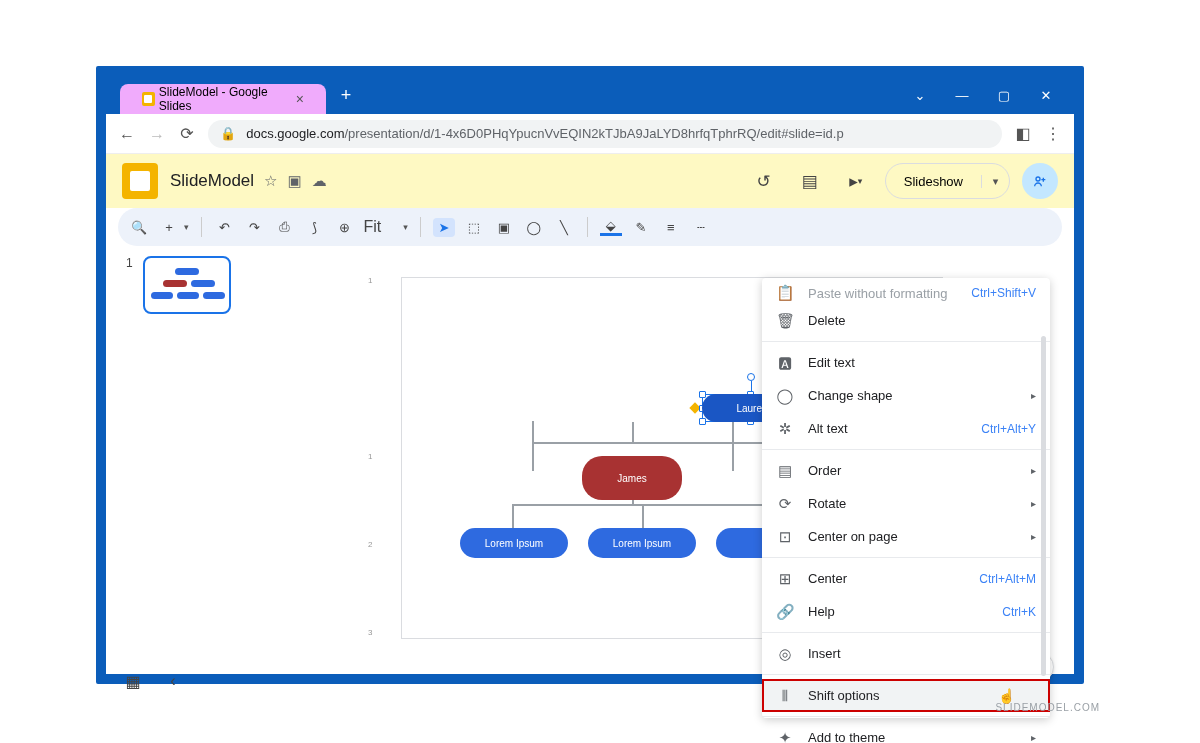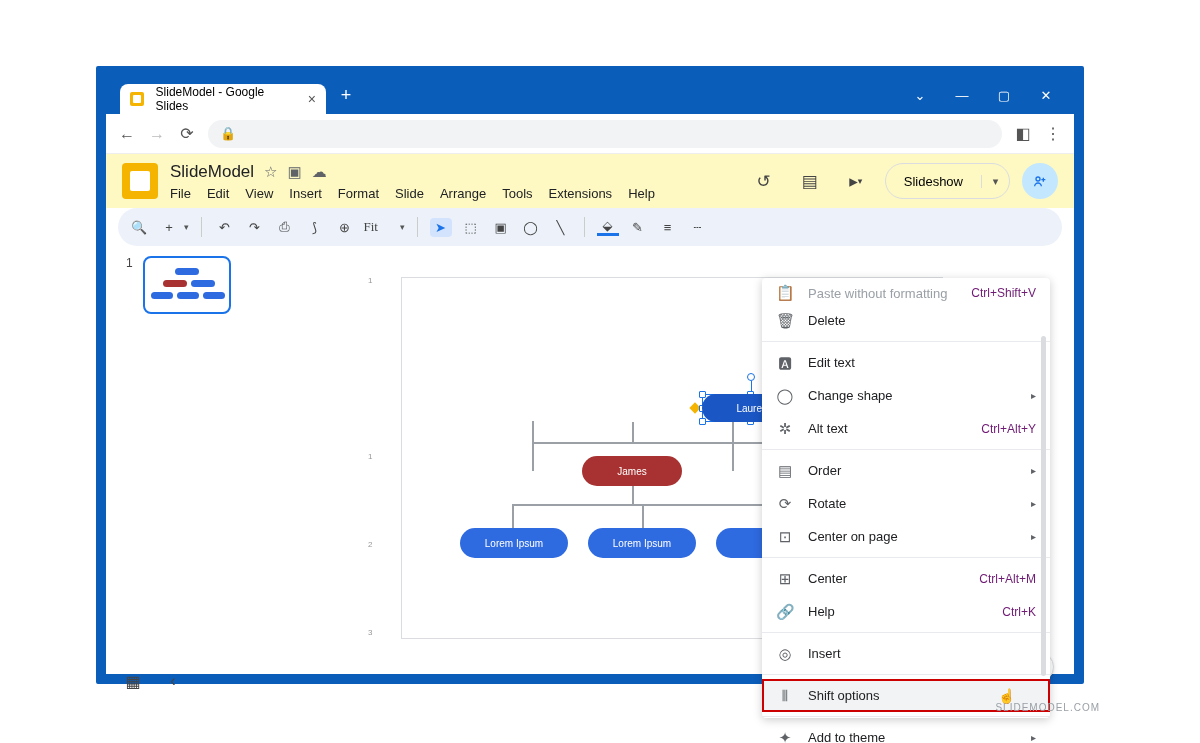--- a/index.html
+++ b/index.html
@@ -1,19 +1,19 @@
 <!DOCTYPE html>
 <html><head>
 <meta charset="utf-8">
 <style>
 * { box-sizing: border-box; font-family: Arial, sans-serif; }
 body { margin: 0; background: #fff; width: 1200px; height: 743px; position: relative; }
 .frame { position: absolute; left: 96px; top: 66px; width: 988px; height: 618px; border: 10px solid #0b5dba; background: #fff; border-radius: 2px; }
 .titlebar { height: 38px; background: #0b5dba; display: flex; align-items: flex-end; }
-.tab { background: #ffffff; height: 30px; width: 206px; margin-left: 14px; border-radius: 8px 8px 0 0; display: flex; align-items: center; padding: 0 10px; font-size: 12px; gap: 12px; }
+.tab { background: #f0abfc; height: 30px; width: 206px; margin-left: 14px; border-radius: 8px 8px 0 0; display: flex; align-items: center; padding: 0 22px; font-size: 12px; gap: 4px; }
 .tab-icon { width: 14px; height: 14px; background: #f4b400; border-radius: 2px; display:flex; align-items:center; justify-content:center; }
 .tab-icon::after { content:""; width:8px; height:8px; background:#fff; border-radius:1px; }
 .tab-close { margin-left: auto; font-size: 14px; color: #555; }
 .newtab { width: 24px; height: 24px; margin-left: 8px; color: #fff; display:flex; align-items:center; justify-content:center; align-self:center; font-size:18px; }
 .win-controls { margin-left: auto; display: flex; gap: 6px; padding-right: 10px; align-self: center; }
 .win-btn { width: 36px; height: 22px; color: #fff; display:flex; align-items:center; justify-content:center; font-size: 13px; }
 .addrbar { height: 40px; background: #fff; display: flex; align-items: center; padding: 0 12px; gap: 12px; border-bottom: 1px solid #eee; }
 .ab-icon { width: 18px; height: 18px; color: #555; display:flex; align-items:center; justify-content:center; font-size:16px; }
 .url-pill { flex: 1; background: #f1f3f4; border-radius: 18px; height: 28px; display: flex; align-items: center; padding: 0 12px; font-size: 13px; color: #5f6368; gap: 10px; }
 .url-dark { color: #202124; }
@@ -27,21 +27,21 @@
 .apphdr-right { margin-left: auto; display:flex; align-items:center; gap:12px; }
 .circ-btn { width: 34px; height: 34px; border-radius: 50%; display:flex; align-items:center; justify-content:center; color:#444; font-size:17px; }
 .slideshow-pill { border: 1px solid #dadce0; border-radius: 20px; height: 36px; display:flex; align-items:center; overflow:hidden; }
 .slideshow-pill .lbl { padding: 0 18px; font-size: 13px; }
 .slideshow-pill .drop { border-left:1px solid #dadce0; width:28px; text-align:center; font-size:11px; color:#555; }
 .share-btn { width:36px; height:36px; border-radius:50%; background:#c3e7ff; display:flex; align-items:center; justify-content:center; color:#1a73e8; font-size:16px; }
 .toolbar { height: 38px; background:#edf2fa; border-radius: 22px; margin: 0 12px 10px; display:flex; align-items:center; padding:0 10px; gap:8px; font-size:13px; color:#444; }
 .tb-icon { width:22px; text-align:center; color:#444; }
 .tb-drop { font-size:9px; color:#555; margin-left:-4px; }
 .tb-sep { width:1px; height:20px; background:#ccc; margin:0 4px; }
-.fit { font-size:13px;font-family:Liberation Serif, serif; }
+.fit { font-size:16px; }
 .pointer { color:#1a73e8; background:#d3e3fd; border-radius:4px; padding:2px 4px; }
 .workspace { position:relative; height: 440px; }
 .thumb-col { position:absolute; left:20px; top:0; width:106px; }
 .thumb-num { font-size:12px; color:#444; display:inline-block; vertical-align:top; margin-right:6px; }
 .thumb { width: 88px; height: 58px; border: 2px solid #1a73e8; border-radius: 8px; background:#fff; display:inline-block; position:relative; }
 .th-shape { position:absolute; border-radius:6px; }
 .ruler-h { position:absolute; left:280px; top:4px; right:20px; height:16px; font-size:8px; color:#979797; }
 .ruler-h span { display:inline-block; width:88px; text-align:center; }
 .ruler-v { position:absolute; left:262px; top:20px; width:14px; font-size:8px; color:#979797; }
 .ruler-v span { display:block; height:88px; }
@@ -50,21 +50,21 @@
 .sel-box { position:absolute; border:1.5px solid #1a73e8; }
 .sel-h { position:absolute; width:7px; height:7px; background:#fff; border:1.5px solid #1a73e8; border-radius:1px; }
 .sel-rot { position:absolute; width:8px; height:8px; background:#fff; border:1.5px solid #1a73e8; border-radius:50%; }
 .sel-dia { position:absolute; width:8px; height:8px; background:#f4b400; transform:rotate(45deg); }
 .connector { position:absolute; border:1px solid #9aa0a6; }
 .footer-bar { position:absolute; bottom:4px; left:16px; right:16px; display:flex; align-items:center; }
 .footer-icon { width:22px; height:22px; display:flex; align-items:center; justify-content:center; color:#444; }
 .ctx-menu { position:absolute; right:24px; top:202px; width:288px; background:#fff; border-radius:4px; box-shadow:0 2px 10px rgba(0,0,0,.2); font-size:13px; color:#202124; padding:4px 0; max-height:440px; }
 .ctx-item { display:flex; align-items:center; height:33px; padding:0 14px; gap:14px; }
 .ctx-item .ico { width:18px; text-align:center; color:#5f6368; font-size:15px; }
-.ctx-item .sc { margin-left:auto; font-size:12px; color:#701a75; }
+.ctx-item .sc { margin-left:auto; font-size:12px; color:#3b82f6; }
 .ctx-item .sub { margin-left:auto; font-size:10px; color:#5f6368; }
 .ctx-hr { height:1px; background:#e8eaed; margin:4px 0; }
 .ctx-item.hl { background:#f1f3f4; outline:2px solid #cc0000; outline-offset:-2px; }
 .ctx-item.cut { color:#9aa0a6; height:22px; overflow:hidden; }
 .ctx-scroll { position:absolute; right:4px; top:58px; width:5px; height:340px; background:#dadce0; border-radius:3px; }
 .cursor-hand { position:absolute; font-size:14px; }
 .tb-up { position:absolute; top:206px; right:32px; width:22px; height:22px; background:#edf2fa; border-radius:4px; display:flex; align-items:center; justify-content:center; font-size:11px; color:#444; }
 .explore-fab { position:absolute; right:20px; bottom:14px; width:30px; height:30px; background:#fff; border:1px solid #dadce0; border-radius:50%; display:flex; align-items:center; justify-content:center; font-size:12px; color:#444; box-shadow:0 1px 3px rgba(0,0,0,.1);}
 .watermark { position:absolute; right:100px; bottom:30px; font-size:10px; letter-spacing:1px; color:#9aa0a6; font-family: Arial; }
 </style>
@@ -87,45 +87,34 @@
       <div class="win-btn">✕</div>
     </div>
   </div>
 
   <div class="addrbar">
     <div class="ab-icon">←</div>
     <div class="ab-icon" style="color:#bbb;">→</div>
     <div class="ab-icon">⟳</div>
     <div class="url-pill">
       <span>🔒</span>
+      <span><span class="url-dark">docs.google.com</span><span>/presentation/d/1-4x6D0PHqYpucnVvEQIN2kTJbA9JaLYD8hrfqTphrRQ/edit#slide=id.p</span></span>
     </div>
     <div class="ab-icon">◧</div>
     <div class="ab-icon">⋮</div>
   </div>
 
   <div class="apphdr">
     <div class="app-logo"></div>
     <div class="titlemenu">
       <div class="doc-title">
         <span>SlideModel</span>
         <span class="tiny-icon">☆</span>
         <span class="tiny-icon">▣</span>
         <span class="tiny-icon">☁</span>
-      </div>
-      <div class="menus">
-        <span>File</span>
-        <span>Edit</span>
-        <span>View</span>
-        <span>Insert</span>
-        <span>Format</span>
-        <span>Slide</span>
-        <span>Arrange</span>
-        <span>Tools</span>
-        <span>Extensions</span>
-        <span>Help</span>
       </div>
     </div>
     <div class="apphdr-right">
       <div class="circ-btn">↺</div>
       <div class="circ-btn">▤</div>
       <div class="circ-btn">▸<span style="font-size:9px">▾</span></div>
       <div class="slideshow-pill">
         <span class="lbl">Slideshow</span>
         <span class="drop">▾</span>
       </div>
@@ -204,21 +193,21 @@
         <div class="sel-h" style="left:-4px; top:-4px;"></div>
         <div class="sel-h" style="left:44px; top:-4px;"></div>
         <div class="sel-h" style="right:-4px; top:-4px;"></div>
         <div class="sel-h" style="left:-4px; top:10px;"></div>
         <div class="sel-h" style="right:-4px; top:10px;"></div>
         <div class="sel-h" style="left:-4px; bottom:-4px;"></div>
         <div class="sel-h" style="left:44px; bottom:-4px;"></div>
         <div class="sel-h" style="right:-4px; bottom:-4px;"></div>
       </div>
       <div class="shape" style="left:300px; top:116px; width:100px; height:28px; background:#1a56c4;">Lauren</div>
-      <div class="shape" style="left:180px; top:178px; width:100px; height:30px; background:#a83232;text-align:right;">James</div>
+      <div class="shape" style="left:180px; top:178px; width:100px; height:44px; background:#a83232;text-align:right;">James</div>
       <div class="shape" style="left:58px; top:250px; width:108px; height:30px; background:#2e6ae0;">Lorem Ipsum</div>
       <div class="shape" style="left:186px; top:250px; width:108px; height:30px; background:#2e6ae0;">Lorem Ipsum</div>
       <div class="shape" style="left:314px; top:250px; width:80px; height:30px; background:#2e6ae0;"></div>
     </div>
 
     <div class="footer-bar">
       <div class="footer-icon">▦</div>
       <div class="footer-icon" style="margin-left:18px;">‹</div>
     </div>
 

